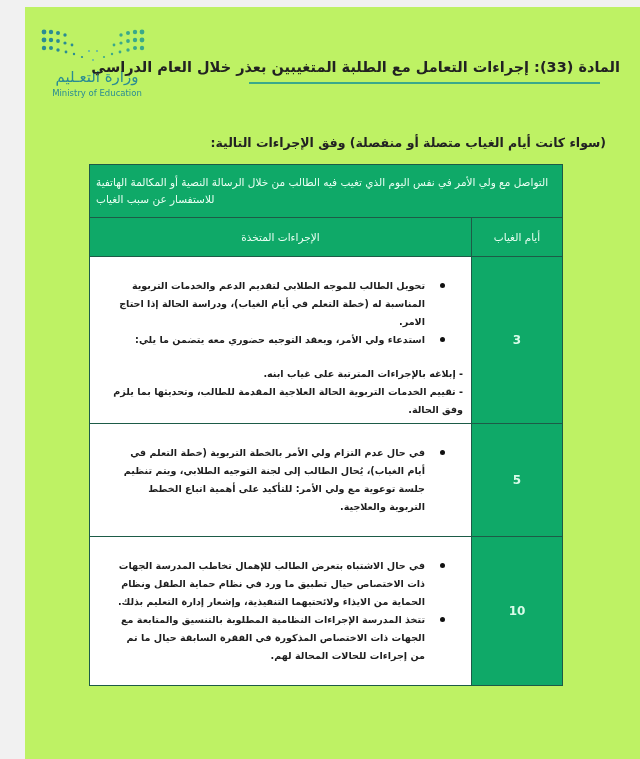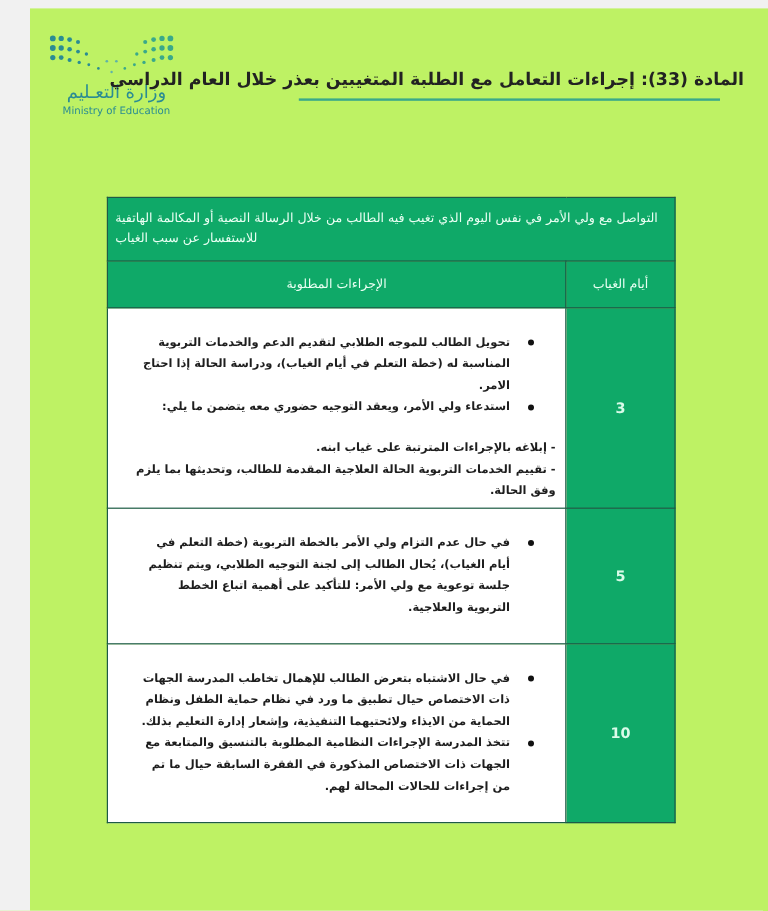--- a/index.html
+++ b/index.html
@@ -181,33 +181,34 @@
           <circle cx="54" cy="33" r="1"></circle>
       </g>
     </svg>
     <div class="logo-ar">وزارة التعـليم</div>
     <div class="logo-en">Ministry of Education</div>
   </div>
 
   <div class="title">المادة (33): إجراءات التعامل مع الطلبة المتغيبين بعذر خلال العام الدراسي</div>
   <div class="title-line"></div>
 
+  <div class="intro l2">(سواء كانت أيام الغياب متصلة أو منفصلة)  وفق الإجراءات التالية:</div>
 
   <table class="proc">
     <colgroup>
       <col style="width:91px">
       <col style="width:382px">
     </colgroup>
     <tbody>
         <tr>
       <td colspan="2" class="g hdr-top">التواصل مع ولي الأمر في نفس اليوم الذي تغيب فيه الطالب من خلال الرسالة النصية أو المكالمة الهاتفية للاستفسار عن سبب الغياب</td>
     </tr>
     <tr>
       <td class="g hdr">أيام الغياب</td>
-      <td class="g hdr">الإجراءات المطلوبة</td>
+      <td class="g hdr">الإجراءات المتخذة</td>
     </tr>
 
     <tr style="height:134px">
       <td class="g days">3</td>
       <td class="act">
         <ul>
           <li>تحويل الطالب  للموجه الطلابي لتقديم الدعم والخدمات التربوية المناسبة له (خطة التعلم في أيام الغياب)، ودراسة الحالة إذا احتاج الامر.</li>
           <li>استدعاء ولي الأمر، ويعقد التوجيه  حضوري معه يتضمن ما يلي:</li>
         </ul>
         <div class="dash">- إبلاغه بالإجراءات المترتبة على غياب ابنه.</div>

